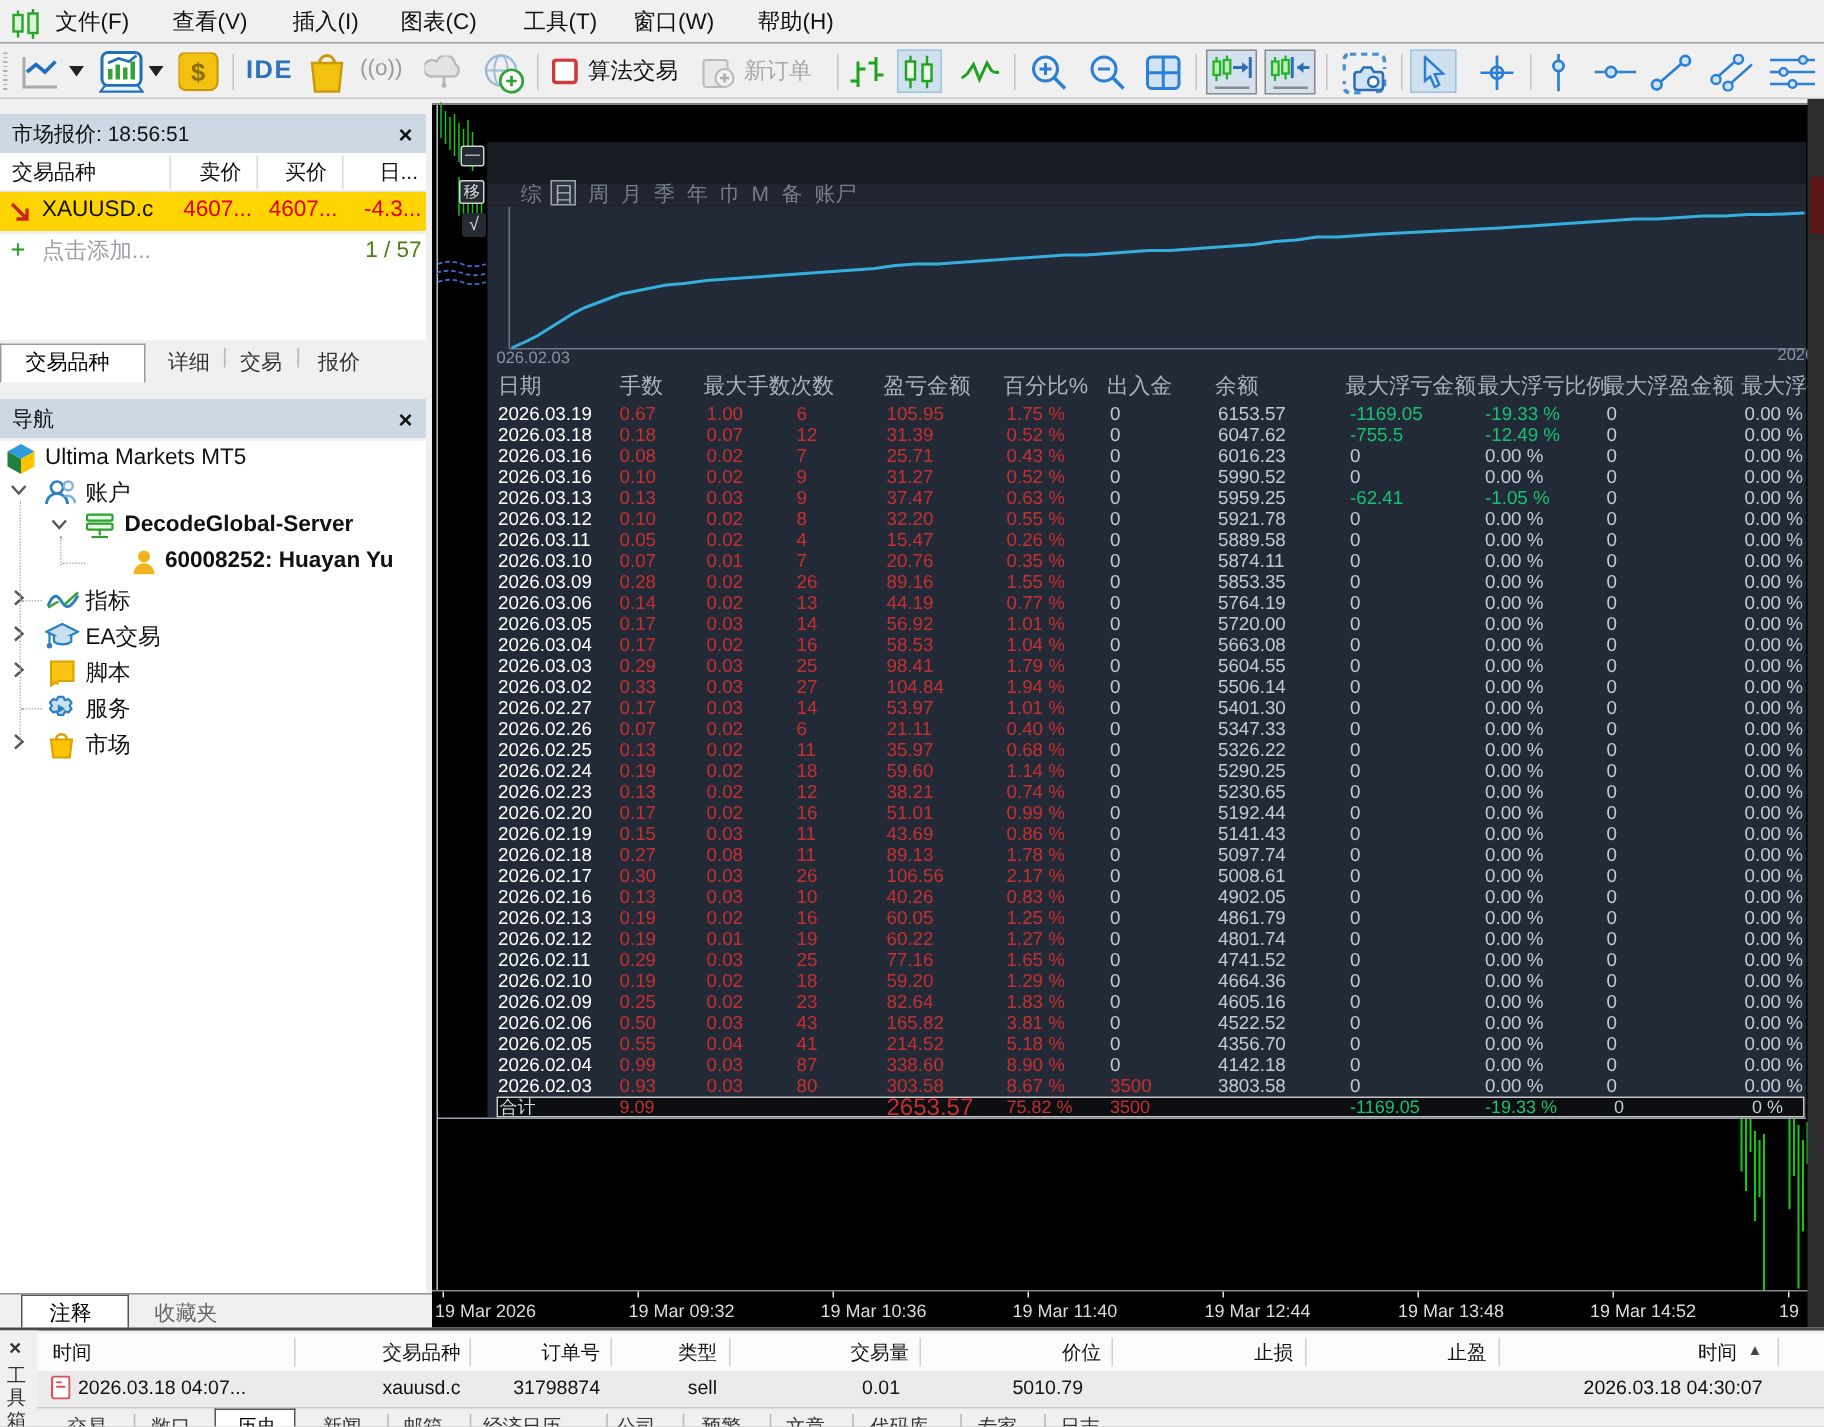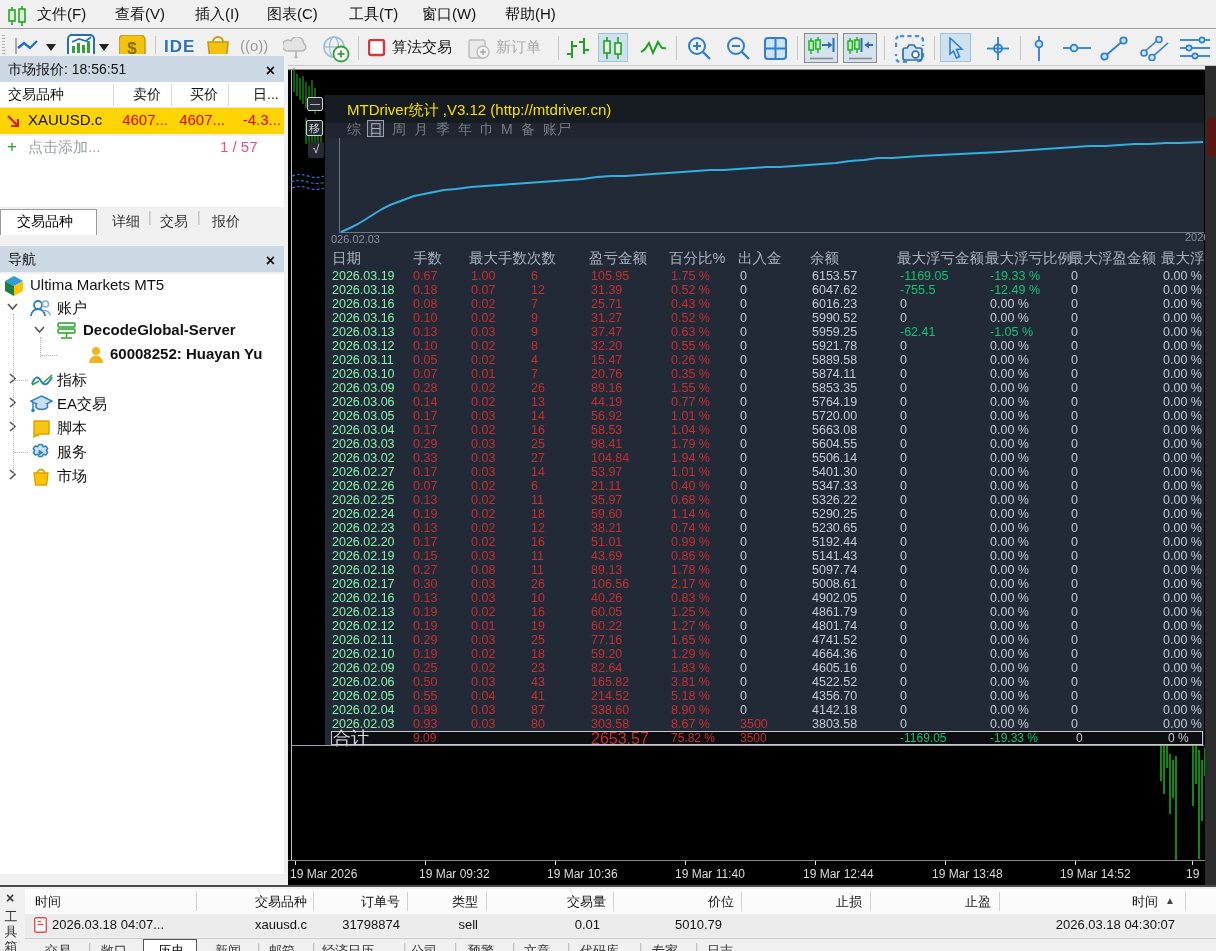--- a/index.html
+++ b/index.html
@@ -3,21 +3,21 @@
 <style>
 *{margin:0;padding:0;box-sizing:border-box}
 html,body{width:1216px;height:951px;overflow:hidden;font-family:"Liberation Sans",sans-serif;background:#f0f0f0;position:relative}
 .abs{position:absolute}
 
 #menubar{position:absolute;left:0;top:0;width:1216px;height:29px;background:#f0f0f0;border-bottom:1px solid #9aa0a6}
 #menubar span{position:absolute;top:5px;font-size:15px;color:#111}
 #toolbar{position:absolute;left:0;top:30px;width:1216px;height:36px;background:#f0f0f0;border-bottom:1px solid #c9c9c9}
 .tsep{position:absolute;top:6px;width:1px;height:24px;background:#c5c5c5}
 
-#leftcol{position:absolute;left:0;top:54px;width:288px;height:820px;background:#f0f0f0}
+#leftcol{position:absolute;left:0;top:74px;width:288px;height:820px;background:#f0f0f0}
 .ptitle{position:absolute;left:0;width:284px;height:26px;background:#ccd8e3;color:#111;font-size:14px;line-height:26px;padding-left:8px}
 .px{position:absolute;right:9px;top:0;color:#111;font-size:16px;font-weight:bold}
 
 #mwhead{position:absolute;left:0;top:28px;width:284px;height:26px;background:#fff;border-bottom:1px solid #e4e4e4;font-size:14px;color:#111}
 #mwyellow{position:absolute;left:0;top:54px;width:284px;height:26px;background:#ffd403;font-size:15px;color:#111}
 #mwadd{position:absolute;left:0;top:82px;width:284px;height:24px;background:#fff;font-size:15px;color:#9aa0a6}
 #mwwhite{position:absolute;left:0;top:106px;width:284px;height:47px;background:#fff}
 .vline{position:absolute;top:2px;width:1px;height:22px;background:#d9d9d9}
 .mwtabs{position:absolute;left:0;top:153px;width:284px;height:28px;background:#f0f0f0;font-size:14px;color:#333}
 #navtree{position:absolute;left:0;top:28px;width:284px;bottom:0;background:#fff;font-size:15px;color:#111}
@@ -27,21 +27,21 @@
 
 #chart{position:absolute;left:288px;top:66px;width:928px;height:820px;background:#000}
 #chart .wline{position:absolute;left:3px;top:4px;width:1px;height:816px;background:#b9bdc4}
 #ctitle{position:absolute;left:0;top:5px;width:916px;height:24px;color:#e8e8e8;font-size:13px}
 #panel{position:absolute;left:37px;top:29px;width:879px;height:650px;background:#232a37}
 #ptop{position:absolute;left:0;top:0;width:879px;height:28px;background:#171b22}
 #ptabs{position:absolute;left:0;top:28px;width:879px;height:15px;background:#20252f;color:#757d8a;font-size:14px}
 #ptabs b{position:absolute;top:-2px;font-weight:normal}
 .row{position:absolute;left:0;width:879px;height:14px}
 .row i,.hdr i{position:absolute;font-style:normal;font-size:12.5px;line-height:14px;white-space:nowrap}
-.td{color:#86efac}.tr{color:#c62f2f}.tg{color:#16c172}.tw{color:#c3cad6}
+.td{color:#ffffff}.tr{color:#c62f2f}.tg{color:#16c172}.tw{color:#c3cad6}
 .hdr i{color:#a8b2c0;font-size:14.5px;line-height:16px}
 
 #taxis{position:absolute;left:0;top:794px;width:920px;height:26px;background:#000;border-top:1px solid #8a8a8a;color:#dcdcdc;font-size:12px}
 #rstrip{position:absolute;left:917px;top:0;width:11px;height:820px;background:#2c2c2c}
 
 #bottom{position:absolute;left:0;top:885px;width:1216px;height:66px;background:#f0f0f0;border-top:2px solid #4a4a4a}
 #bhead{position:absolute;left:25px;top:2px;width:1191px;height:25px;background:#fbfbfb;font-size:13px;color:#111}
 #brow{position:absolute;left:25px;top:27px;width:1191px;height:23px;background:#ebebeb;font-size:13px;color:#111}
 #btabs{position:absolute;left:25px;top:51px;width:1191px;height:14px;background:#f0f0f0;border-top:1px solid #c9c9c9;font-size:13px;color:#333}
 .bsep{position:absolute;top:3px;width:1px;height:19px;background:#d0d0d0}
@@ -246,21 +246,21 @@
         <path d="M1 1 L11 11 M11 4 V11 H4" stroke="#c22" stroke-width="2.2" fill="none"></path>
       </svg>
   <span class="abs" style="left:28px;top:3px">XAUUSD.c</span>
   <span class="abs" style="left:110px;top:3px;width:58px;text-align:right;color:#e00000">4607...</span>
   <span class="abs" style="left:168px;top:3px;width:57px;text-align:right;color:#e00000">4607...</span>
   <span class="abs" style="left:222px;top:3px;width:59px;text-align:right;color:#e00000">-4.3...</span>
  </div>
  <div id="mwadd">
   <span class="abs" style="left:7px;top:1px;color:#21a121;font-size:17px">+</span>
   <span class="abs" style="left:28px;top:2px">点击添加...</span>
-  <span class="abs" style="left:220px;top:2px;width:61px;color:#ec4899">1 / 57</span>
+  <span class="abs" style="left:220px;top:2px;width:61px;text-align:right;color:#4d7c0f">1 / 57</span>
  </div>
  <div id="mwwhite"></div>
  <div class="mwtabs">
   <div class="abs" style="left:0px;top:2px;width:97px;height:26px;background:#fff;border:1px solid #9a9a9a;border-bottom:none"></div>
   <span class="abs" style="left:17px;top:6px;color:#000">交易品种</span>
   <span class="abs" style="left:112px;top:6px">详细</span>
       <span class="abs" style="left:148px;top:2px;color:#bbb">|</span>
   <span class="abs" style="left:160px;top:6px">交易</span>
       <span class="abs" style="left:197px;top:2px;color:#bbb">|</span>
   <span class="abs" style="left:212px;top:6px">报价</span>
@@ -337,20 +337,25 @@
    <path d="M2 6 h14 l-1.5 12 h-11 Z" fill="#ffc400" stroke="#d8a200" stroke-width="1.4"></path>
    <path d="M5.5 6 a3.5 3.5 0 0 1 7 0" fill="none" stroke="#d8a200" stroke-width="1.8"></path>
   </svg>
   <span class="abs ti" style="left:57px;top:193px">市场</span>
   <div class="abs" style="left:13px;top:40px;width:1px;height:160px;border-left:1px dotted #b5b5b5"></div>
   <div class="abs" style="left:40px;top:63px;width:1px;height:20px;border-left:1px dotted #b5b5b5"></div>
   <div class="abs" style="left:41px;top:81px;width:16px;height:1px;border-top:1px dotted #b5b5b5"></div>
   <div class="abs" style="left:14px;top:106px;width:14px;height:1px;border-top:1px dotted #b5b5b5"></div>
   <div class="abs" style="left:14px;top:178px;width:14px;height:1px;border-top:1px dotted #b5b5b5"></div>
   </div>
+ <div id="cmttabs">
+  <div class="abs" style="left:14px;top:0px;width:72px;height:25px;background:#fff;border:1px solid #555;border-bottom:none"></div>
+  <span class="abs" style="left:33px;top:4px;color:#000">注释</span>
+  <span class="abs" style="left:103px;top:4px;color:#666">收藏夹</span>
+ </div>
 </div>
 
 <div id="chart">
  <div class="abs" style="left:0;top:0;width:928px;height:3px;background:#ededed"></div>
  <div class="abs" style="left:0;top:3px;width:928px;height:1px;background:#888"></div>
  <div class="wline"></div>
 
  <svg class="abs" style="left:4px;top:0px" width="34" height="130" viewBox="0 0 34 130">
   <g stroke="#17c417" stroke-width="1">
    <line x1="2" y1="2" x2="2" y2="26"></line>
@@ -377,21 +382,20 @@
  <svg class="abs" style="left:2px;top:106px" width="36" height="22" viewBox="0 0 36 22">
   <g stroke="#3a6fd8" stroke-width="1.2" fill="none" stroke-dasharray="3 2">
    <path d="M2 4 q8 -3 16 0 q8 3 16 0"></path>
         <path d="M1 10 q8 -3 17 0 q9 3 17 0"></path>
         <path d="M2 16 q8 -3 16 0 q8 3 16 0"></path>
   </g>
  </svg>
 
  <div id="panel">
   <div id="ptop"></div>
-  <span class="abs" style="left:22px;top:6px;color:#f5e000;font-size:15px">MTDriver统计 ,V3.12 (http://mtdriver.cn)</span>
   <div id="ptabs">
    <b style="left:22px">综</b>
    <span class="abs" style="left:42px;top:-3px;width:17px;height:17px;border:1px solid #9aa2b0;background:#2e3541"></span>
    <b style="left:44px;color:#aab2c0">日</b>
    <b style="left:67px">周</b>
         <b style="left:89px">月</b>
         <b style="left:111px">季</b>
         <b style="left:133px">年</b>
    <b style="left:155px">巾</b>
         <b style="left:176px">M</b>
@@ -878,21 +882,21 @@
         <i class="tr" style="left:346px">8.67 %</i>
         <i class="tr" style="left:415px">3500</i>
         <i class="tw" style="left:487px">3803.58</i>
         <i class="tw" style="left:575px">0</i>
         <i class="tw" style="left:665px">0.00 %</i>
         <i class="tw" style="left:746px">0</i>
         <i class="tw" style="left:838px">0.00 %</i>
       </div>
 
   <div class="abs" style="left:6px;top:636px;width:872px;height:14px;background:#0c0e12;border:1px solid #c8c8c8">
-   <i class="abs" style="left:1px;top:0;color:#d5dae2;font-style:normal;font-size:18px;line-height:13px">合计</i>
+   <i class="abs" style="left:1px;top:0;color:#d5dae2;font-style:normal;font-size:12px;line-height:13px">合计</i>
    <i class="abs tr" style="left:81px;top:0;font-style:normal;font-size:12px;line-height:13px">9.09</i>
    <i class="abs tr" style="left:259px;top:0;font-style:normal;font-size:16px;line-height:13px">2653.57</i>
    <i class="abs tr" style="left:339px;top:0;font-style:normal;font-size:12px;line-height:13px">75.82 %</i>
    <i class="abs tr" style="left:408px;top:0;font-style:normal;font-size:12px;line-height:13px">3500</i>
    <i class="abs tg" style="left:568px;top:0;font-style:normal;font-size:12px;line-height:13px">-1169.05</i>
    <i class="abs tg" style="left:658px;top:0;font-style:normal;font-size:12px;line-height:13px">-19.33 %</i>
    <i class="abs tw" style="left:744px;top:0;font-style:normal;font-size:12px;line-height:13px">0</i>
    <i class="abs tw" style="left:836px;top:0;font-style:normal;font-size:12px;line-height:13px">0 %</i>
   </div>
  </div>

